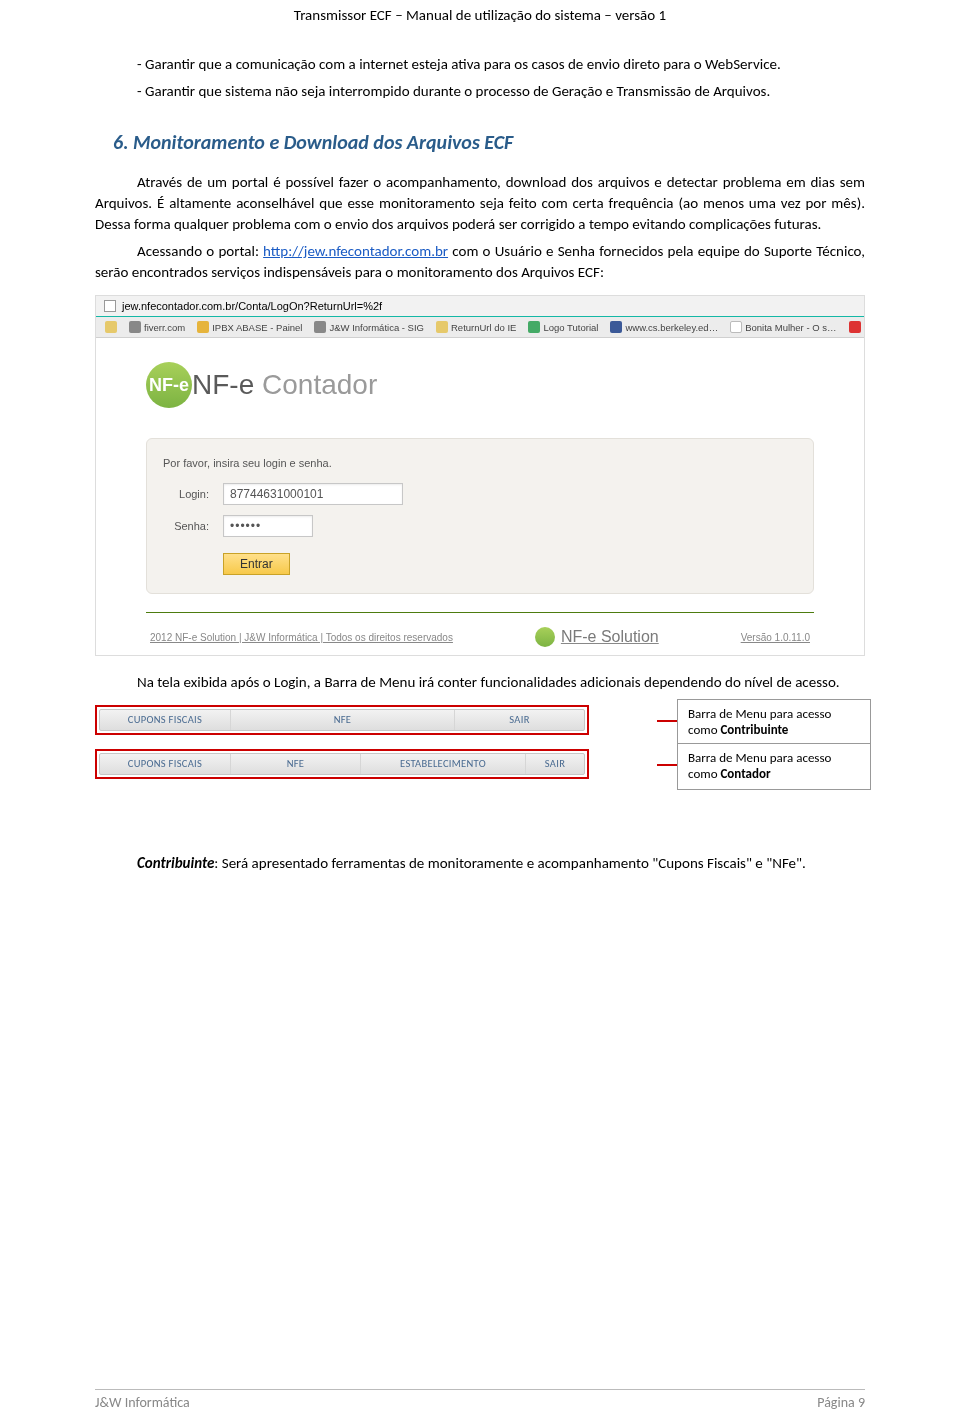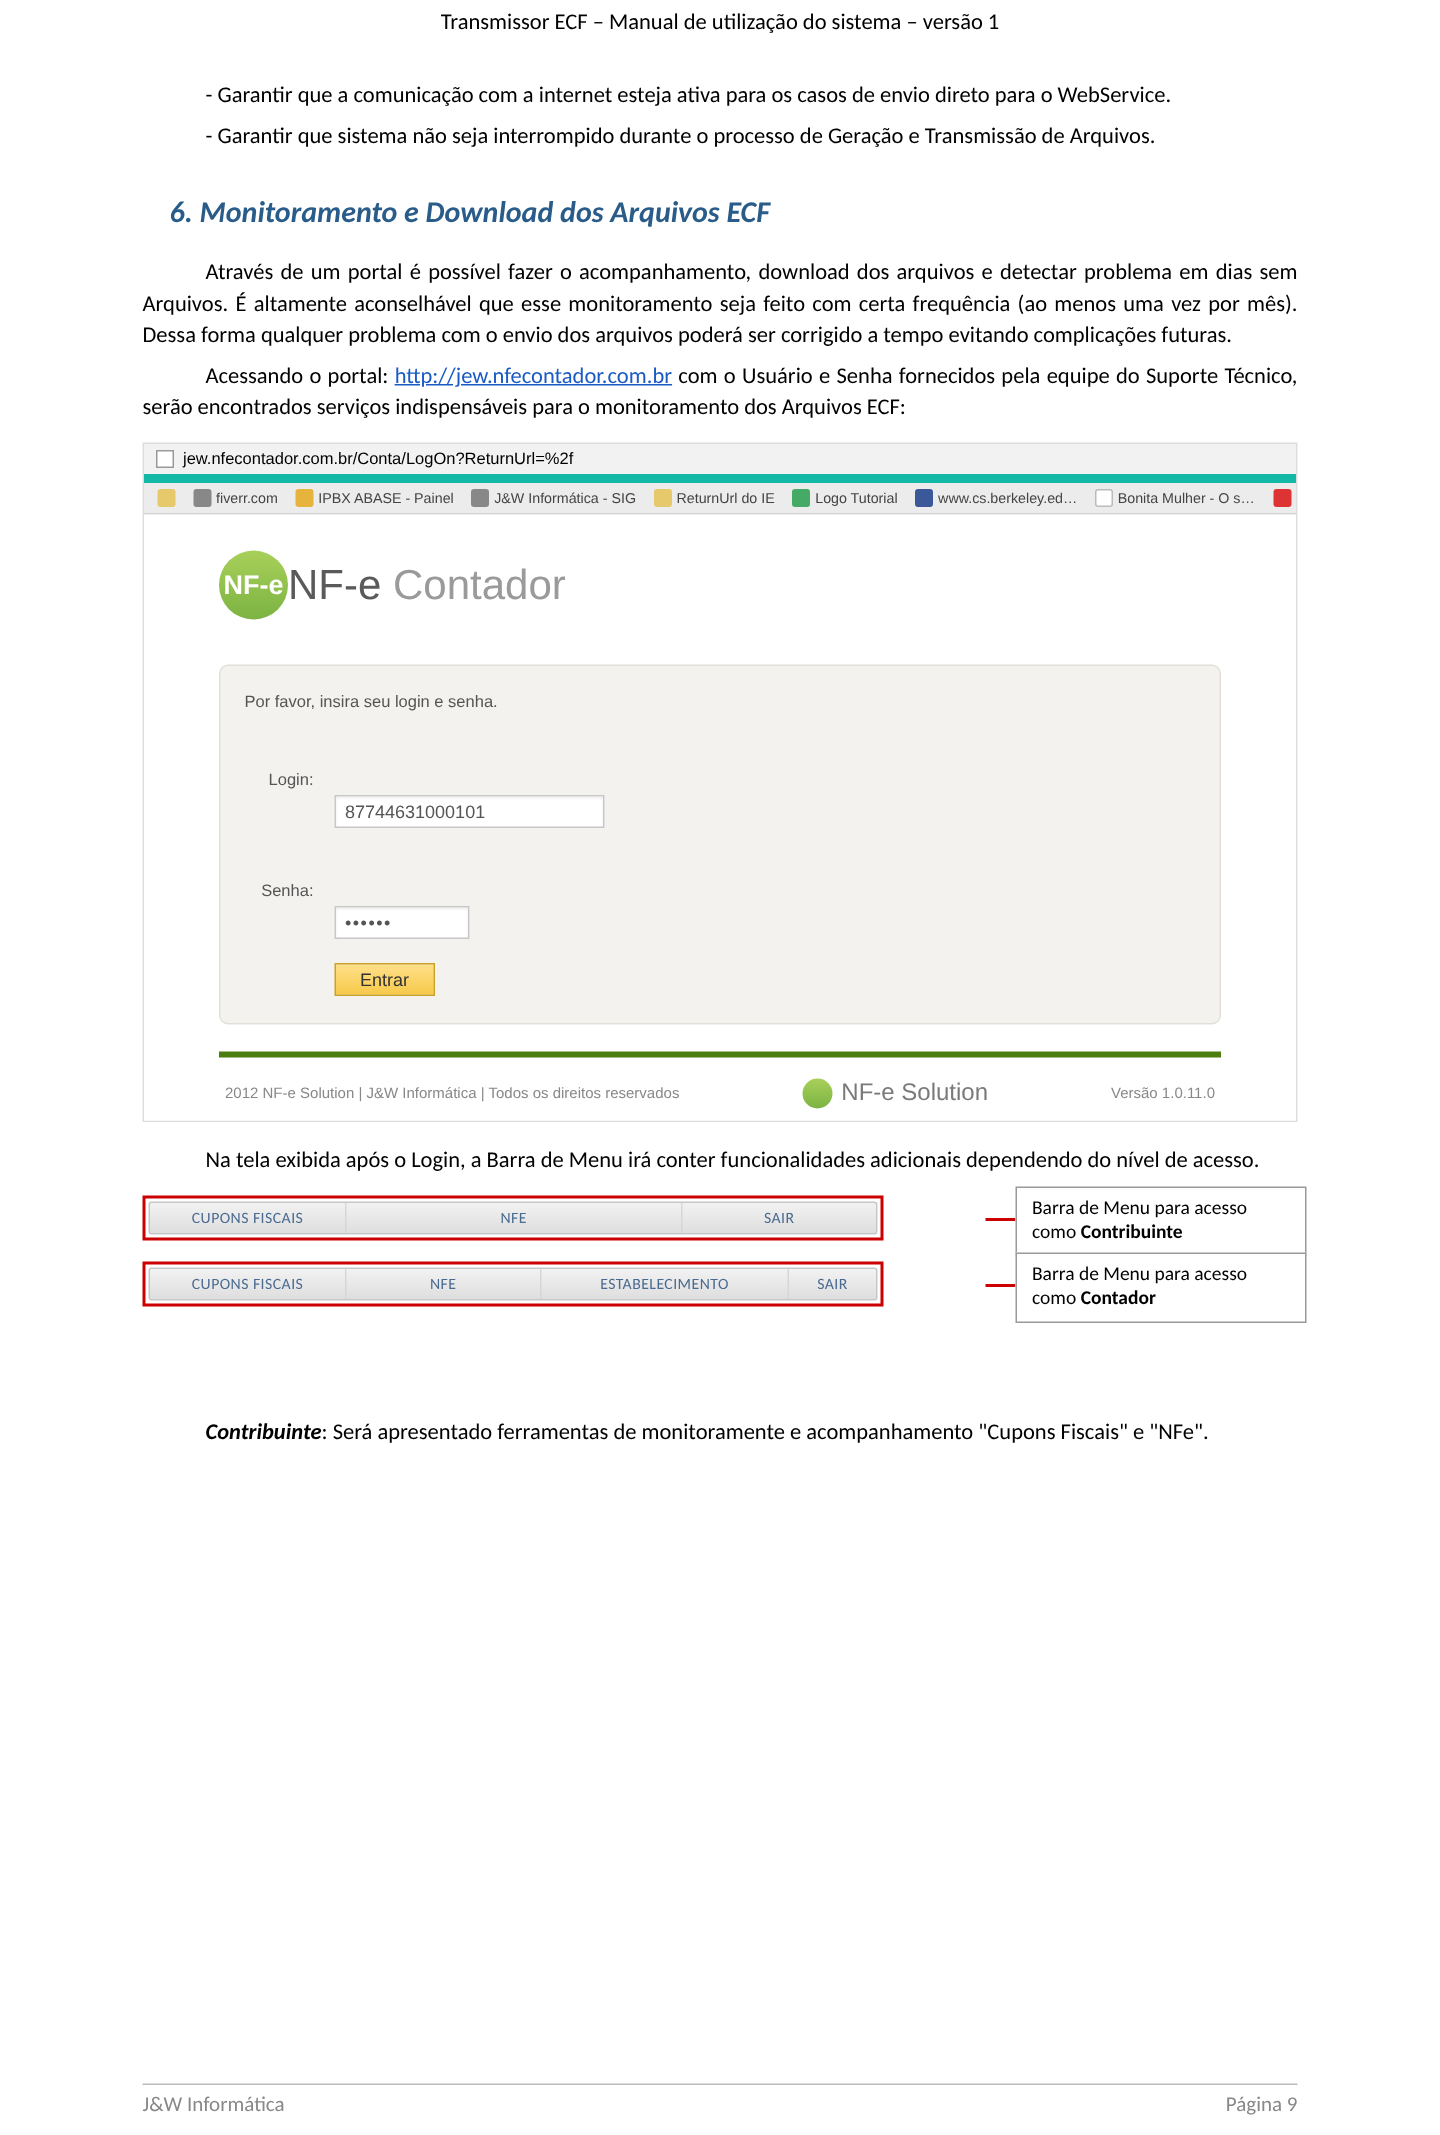--- a/index.html
+++ b/index.html
@@ -41,21 +41,21 @@
     font-family: Arial, sans-serif;
     font-size: 11px;
     border: 1px solid #ddd;
   }
   .scr-url {
     background: #f2f2f2;
     padding: 4px 8px;
     display: flex;
     align-items: flex-start;
     gap: 6px;
-    border-bottom: 6px solid #14b8a6;
+    border-bottom: 1px solid #14b8a6;
   }
   .page-ico {
     width: 12px; height: 12px;
     border: 1px solid #999;
     background: #fff;
     display: inline-block;
   }
   .scr-bmk {
     background: #ececec;
     border-bottom: 1px solid #d0d0d0;
@@ -102,40 +102,41 @@
     border: 1px solid #e3e0da;
     border-radius: 6px;
     padding: 18px 28px 14px 16px;
     color: #555;
   }
   .scr-instr { font-size: 11px; margin-bottom: 14px; }
   .field-row { display: flex; align-items: center; gap: 14px; margin-bottom: 10px; }
   .field-row label { width: 46px; text-align: right; font-size: 11px; }
   .field-row .inp {
     background: #fff; border: 1px solid #c7c7c7;
-    padding: 3px 6px; font-size: 12px; box-shadow: inset 0 1px 2px rgba(0,0,0,.08); margin-top: 42px;
+    padding: 3px 6px; font-size: 12px; box-shadow: inset 0 1px 2px rgba(0,0,0,.08);
   }
   .inp-login { width: 180px; }
   .inp-senha { width: 90px; letter-spacing: 1px; }
   .btn-entrar {
     margin: 6px 0 4px 60px;
     background: linear-gradient(#ffe08a,#f7c94a);
     border: 1px solid #c9a227;
     padding: 3px 16px;
     font-size: 12px;
     color: #333;
     cursor: pointer;
     font-family: inherit;
   }
   .scr-footer {
     display: flex; align-items: center; justify-content: space-between;
     font-size: 10px; color: #888;
     padding: 14px 4px 8px 4px;
-    border-top: 4px solid #4d7c0f;
+    border-top: 1px solid #4d7c0f;
     margin-top: 18px;
+    text-decoration: underline;
   }
   .scr-footer-logo {
     display: flex; align-items: center; gap: 6px;
     font-size: 16px; color: #7a7a7a; font-weight: 300;
   }
   .scr-footer-logo .dot {
     width: 20px; height: 20px; border-radius: 50%;
     background: linear-gradient(#a8d05a,#7cb342);
   }
 

